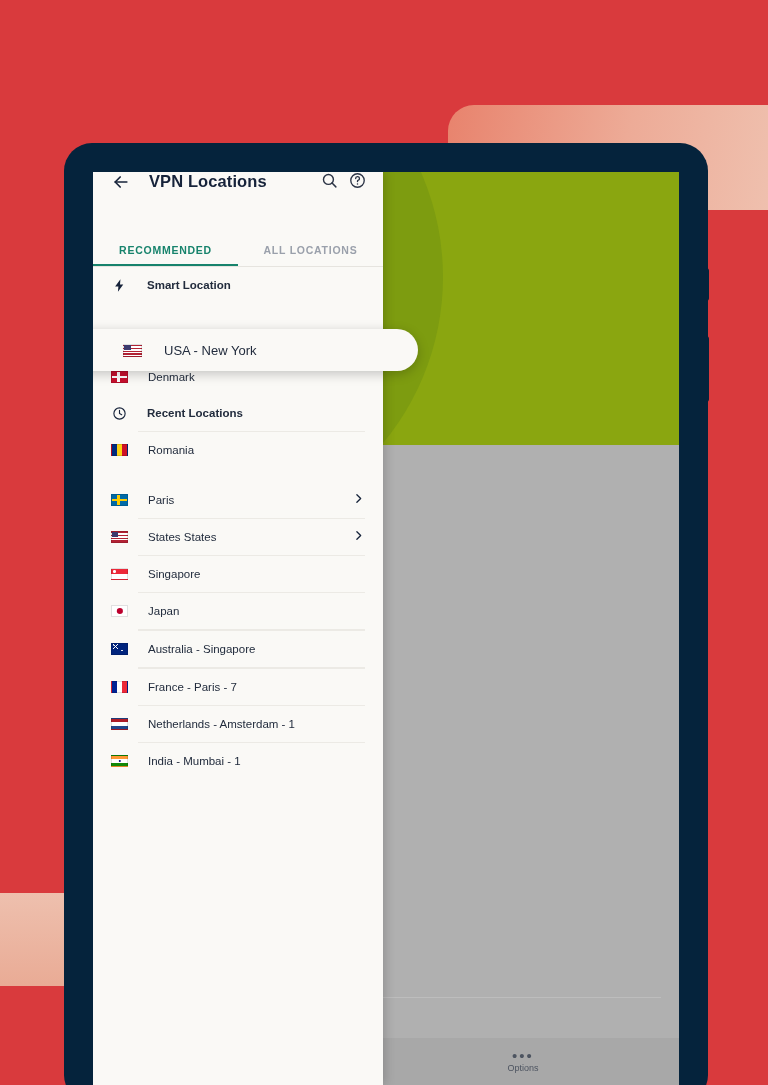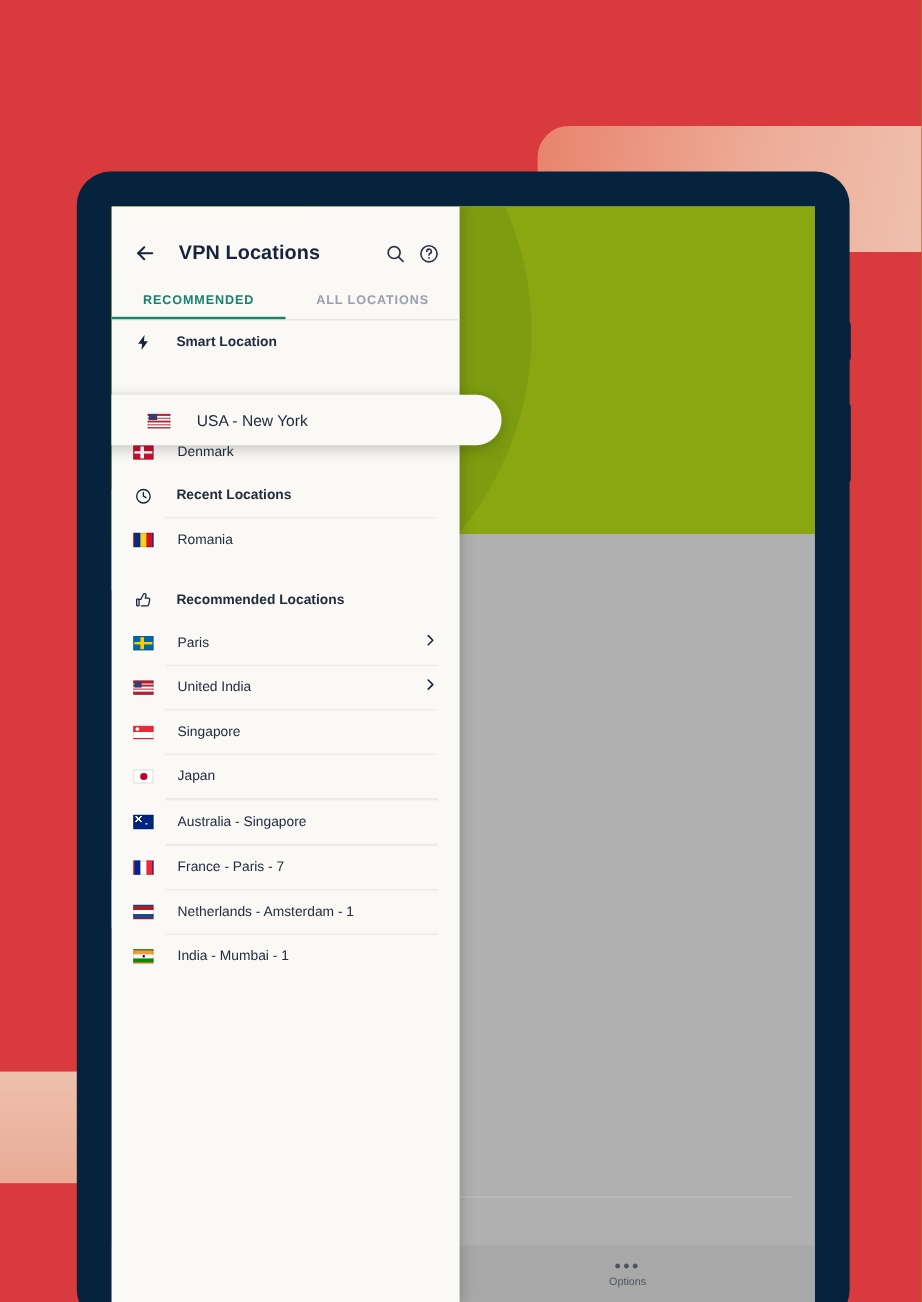--- a/index.html
+++ b/index.html
@@ -98,21 +98,21 @@
   .bb-dots { letter-spacing:2px; font-size:15px; color:#4d5460; line-height:9px; }
 
   
   .panel {
     position:absolute; left:0; top:0; width:290px; height:913px;
     background:#faf9f6; z-index:5;
     box-shadow:2px 0 10px rgba(0,0,0,.18);
     display:flex; flex-direction:column;
   }
   .panel-header {
-    height:62px; display:flex; align-items:center; padding:16px 17px 0 18px; flex-shrink:0;
+    height:62px; display:flex; align-items:flex-start; padding:0 17px 0 18px; flex-shrink:0;
   }
   .back-arrow { width:20px; height:20px; cursor:pointer; }
   .panel-title {
     font-size:16.5px; font-weight:bold; color:#16233a; margin-left:18px; letter-spacing:.1px;
   }
   .header-icons { margin-left:auto; display:flex; gap:11px; align-items:center; }
 
   .tabs { display:flex; height:32px; flex-shrink:0; }
   .tab {
     flex:1; display:flex; align-items:center; justify-content:center;
@@ -271,45 +271,36 @@
             </svg>
           </span>
           <span class="label">Recent Locations</span>
         </div>
         <div class="row-divider"></div>
         <div class="row">
           <span class="flag" style="background: linear-gradient(90deg, rgb(0, 43, 127) 33.3%, rgb(252, 209, 22) 33.3%, rgb(252, 209, 22) 66.6%, rgb(206, 17, 38) 66.6%); border: 0.5px solid rgba(0, 0, 0, 0.12); position: relative; display: inline-block;"></span>
           <span class="label">Romania</span>
         </div>
         <div class="gap"></div>
-        <div class="row section">
-          <span class="ic">
-            <svg width="15" height="15" viewBox="0 0 24 24" fill="none" stroke="#16233a" stroke-width="1.7" stroke-linejoin="round">
-              <path d="M6 10.5h2.5l3.3-6.6a1.9 1.9 0 0 1 3.6 1.2l-.8 3.6h4a1.8 1.8 0 0 1 1.8 2.2l-1.3 6.2a2.4 2.4 0 0 1-2.3 1.9H8.5"></path>
-              <rect x="3" y="10" width="3.2" height="9" rx=".7"></rect>
-            </svg>
-          </span>
-          <span class="label">Recommended Locations</span>
-        </div>
         <div class="row">
           <span class="flag" style="background: rgb(0, 106, 167); border: 0.5px solid rgba(0, 0, 0, 0.12); position: relative; display: inline-block;">
             <i style="position:absolute;left:33%;top:0;width:20%;height:100%;background:#fecc00"></i>
             <i style="position:absolute;left:0;top:40%;width:100%;height:22%;background:#fecc00"></i>
           </span>
           <span class="label">Paris</span>
           <span class="chev"><svg width="13" height="13" viewBox="0 0 24 24" fill="none" stroke="#16233a" stroke-width="2.4" stroke-linecap="round" stroke-linejoin="round">
               <path d="M9 5l7 7-7 7"></path>
             </svg></span>
         </div>
         <div class="row-divider"></div>
         <div class="row">
           <span class="flag" style="background: repeating-linear-gradient(rgb(178, 34, 52) 0px, rgb(178, 34, 52) 1.4px, rgb(255, 255, 255) 1.4px, rgb(255, 255, 255) 2.8px); border: 0.5px solid rgba(0, 0, 0, 0.12); position: relative; display: inline-block;">
             <i style="position:absolute;left:0;top:0;width:42%;height:54%;background:#3c3b6e"></i>
           </span>
-          <span class="label">United India</span>
+          <span class="label">States States</span>
           <span class="chev"><svg width="13" height="13" viewBox="0 0 24 24" fill="none" stroke="#16233a" stroke-width="2.4" stroke-linecap="round" stroke-linejoin="round">
               <path d="M9 5l7 7-7 7"></path>
             </svg></span>
         </div>
         <div class="row-divider"></div>
         <div class="row">
           <span class="flag" style="background: linear-gradient(rgb(237, 41, 57) 50%, rgb(255, 255, 255) 50%); border: 0.5px solid rgba(0, 0, 0, 0.12); position: relative; display: inline-block;">
             <i style="position:absolute;left:8%;top:12%;width:16%;height:26%;border-radius:50%;background:#fff"></i>
           </span>
           <span class="label">Singapore</span>

